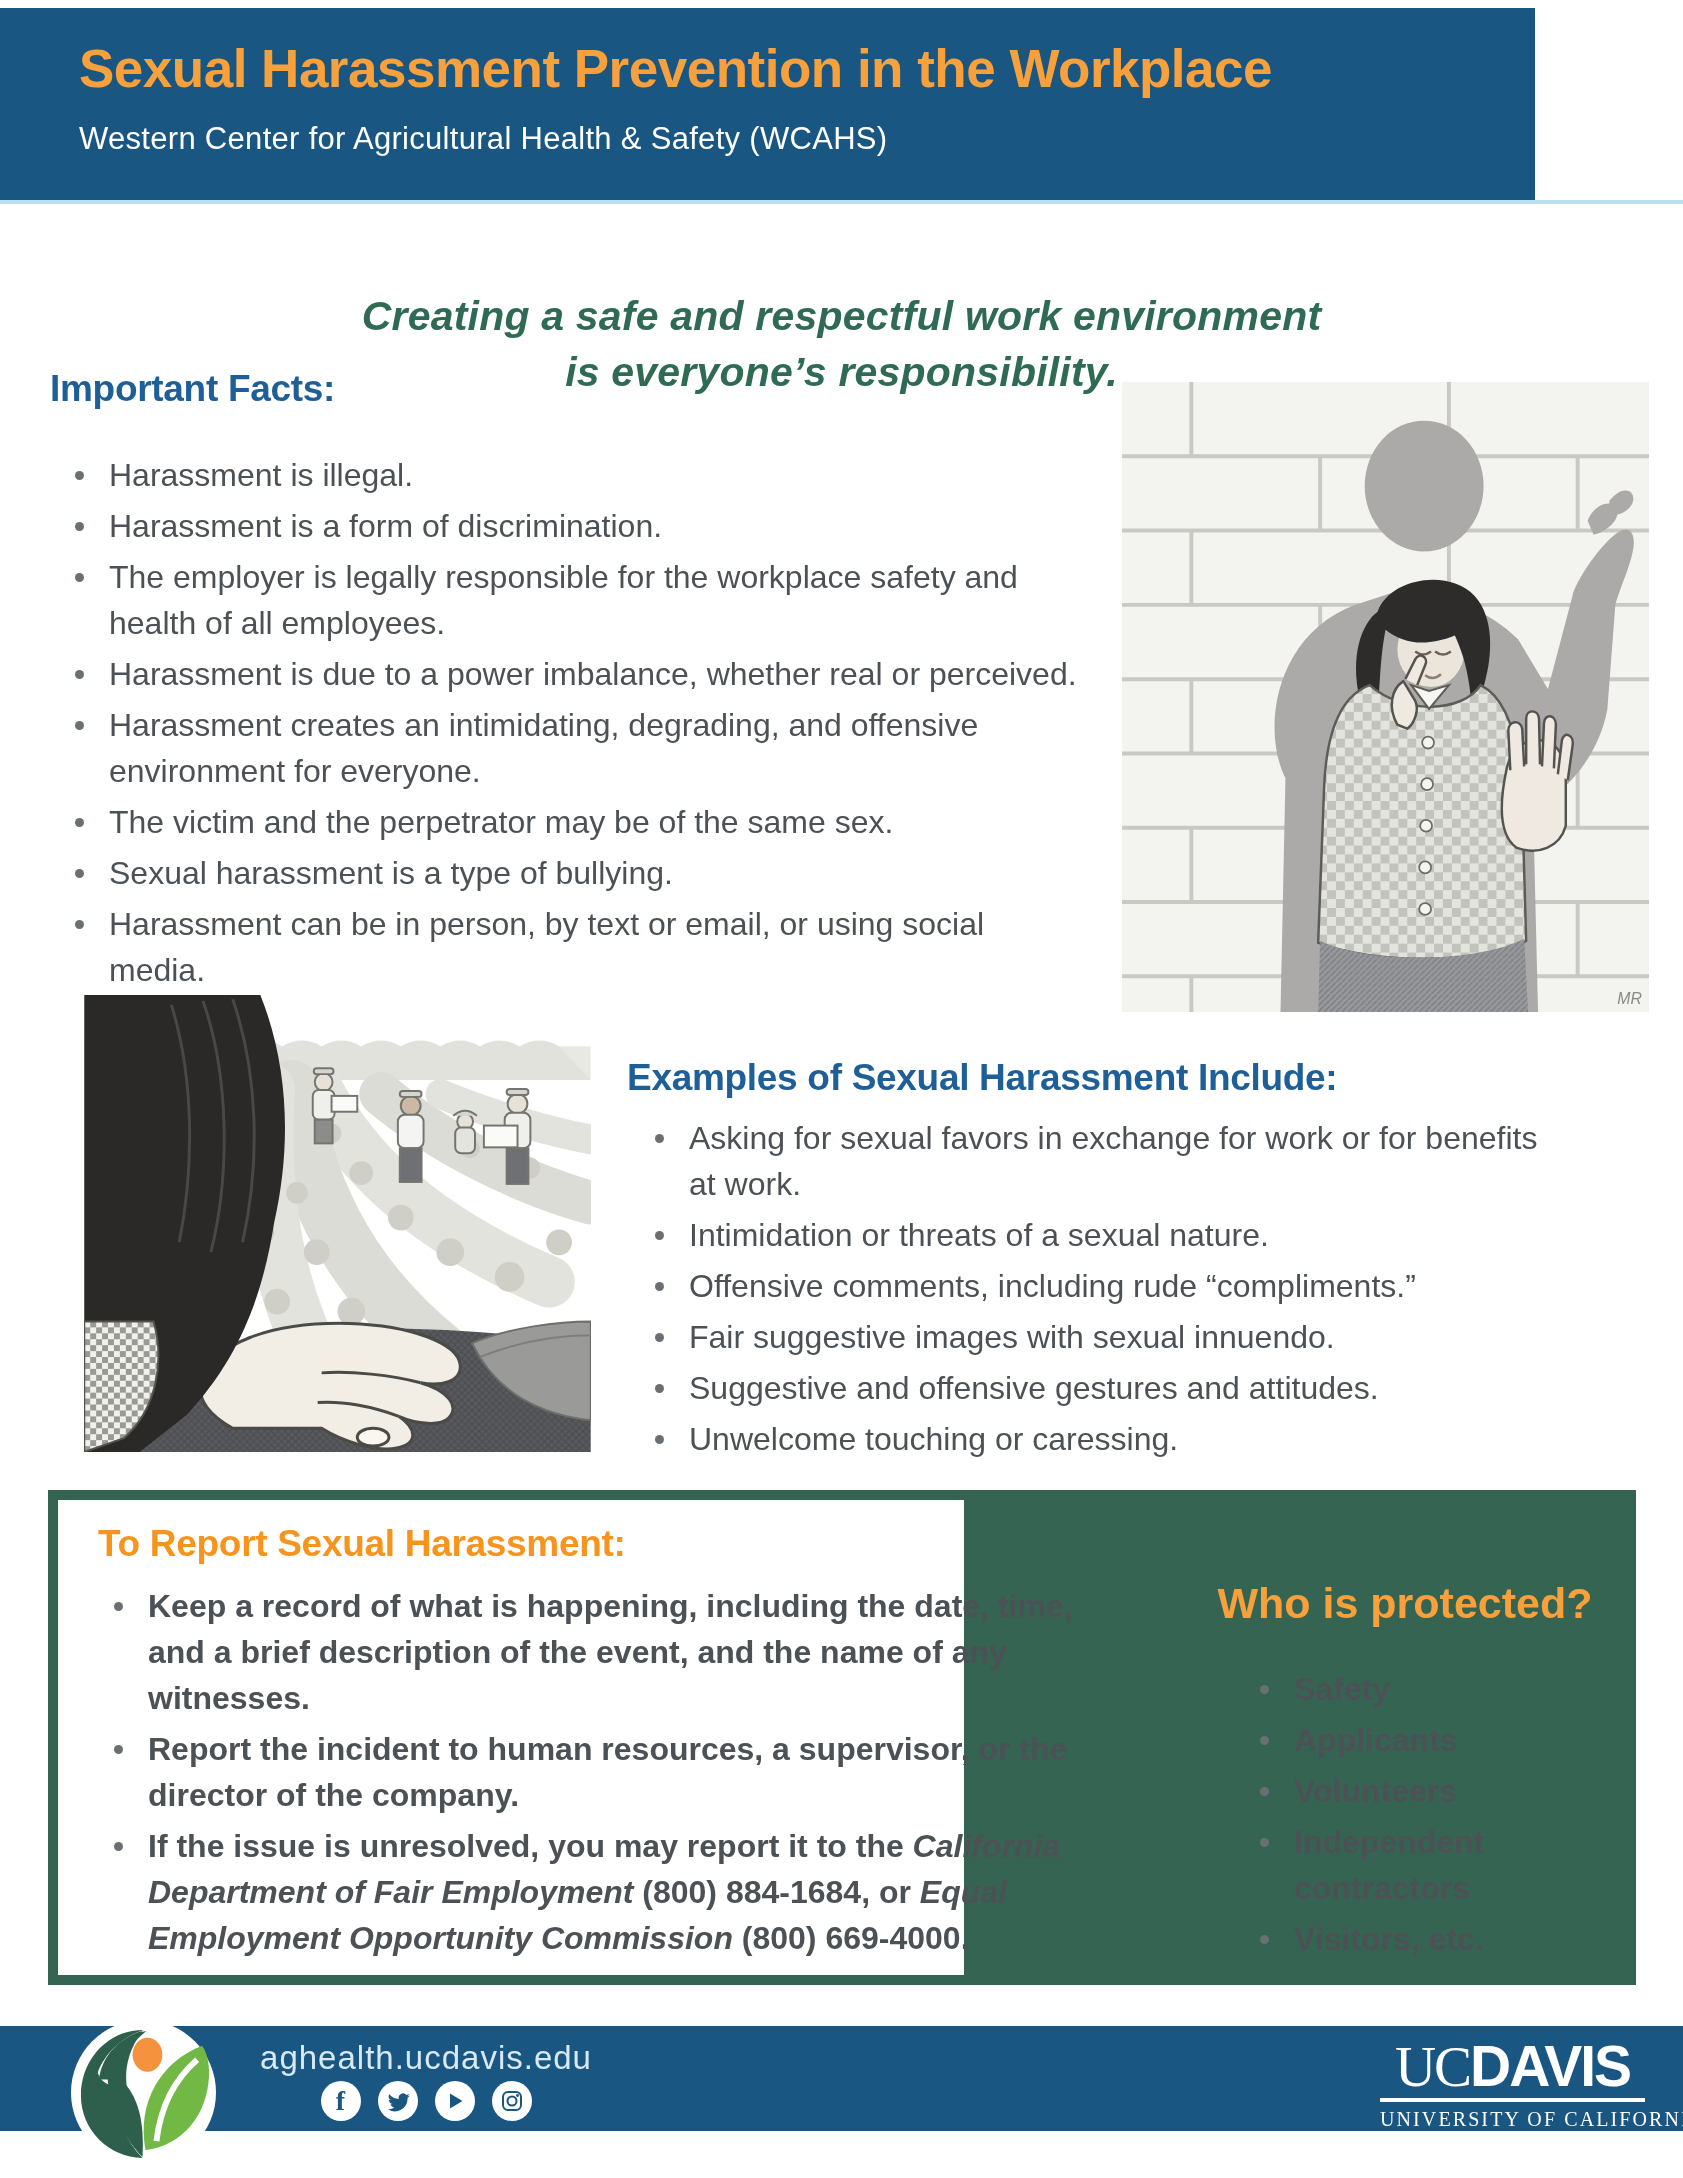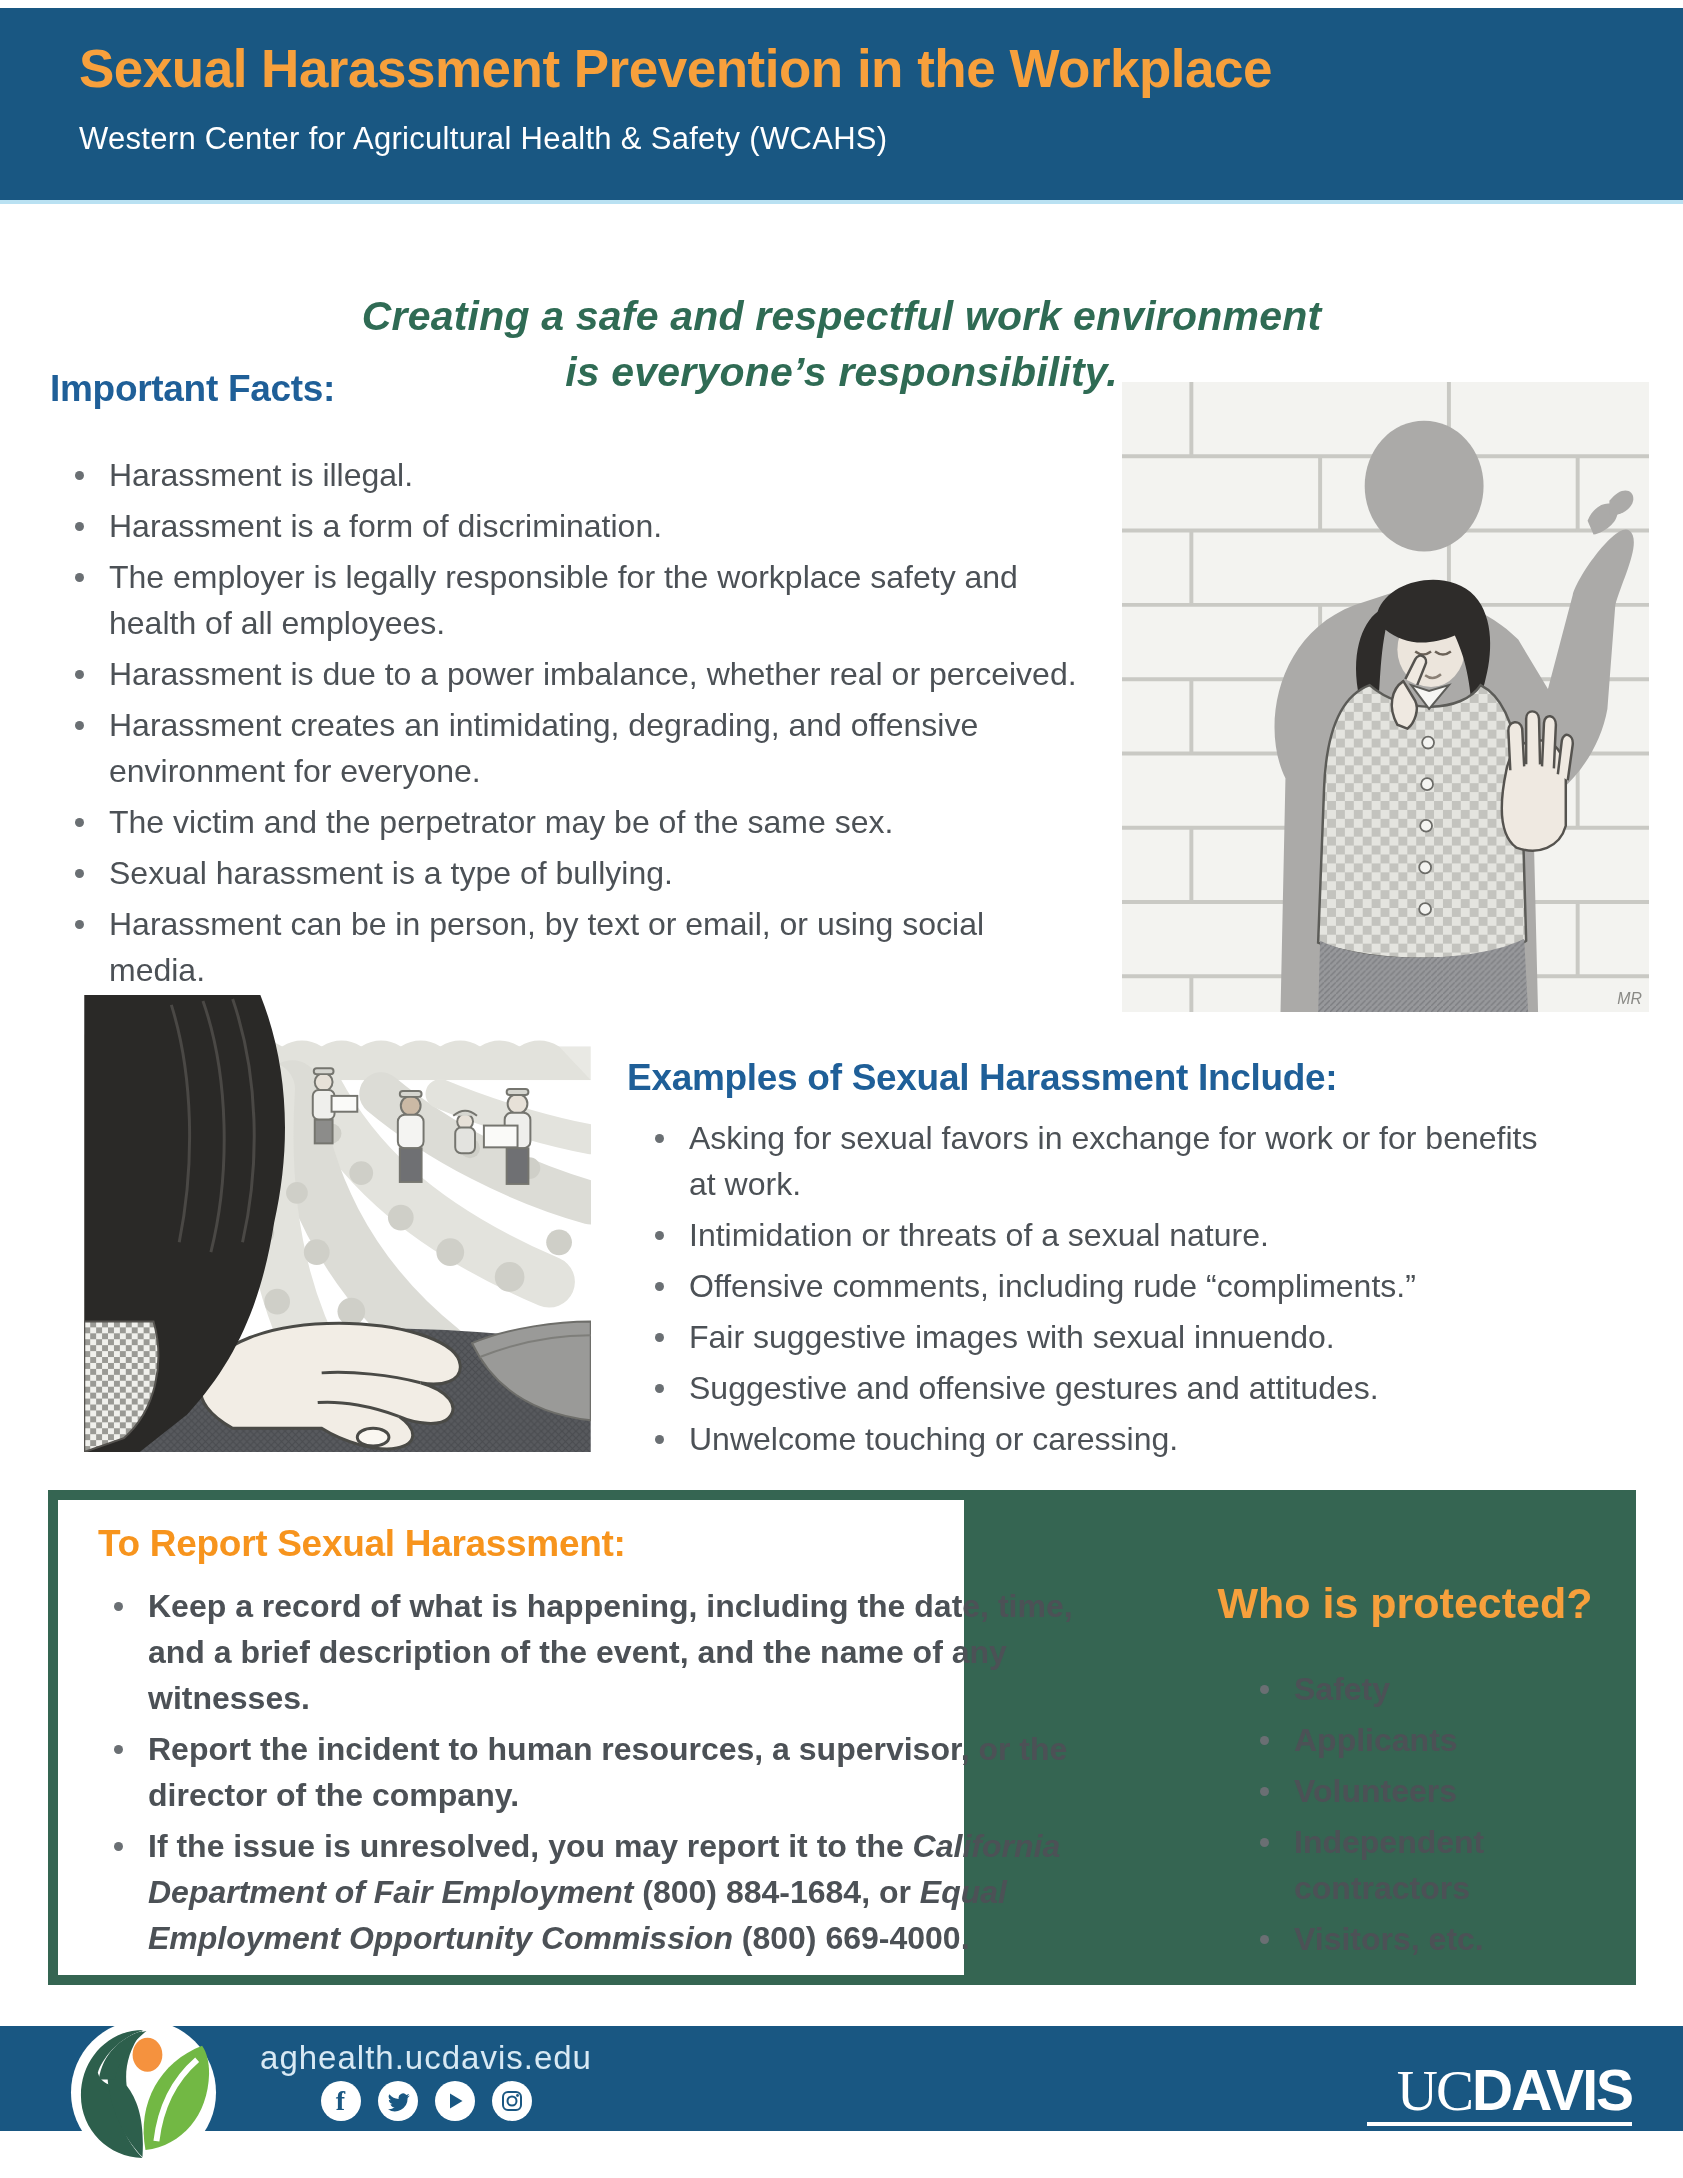--- a/index.html
+++ b/index.html
@@ -5,21 +5,21 @@
   * { margin:0; padding:0; box-sizing:border-box; }
   html,body { background:#ffffff; }
   body { font-family:"Liberation Sans", sans-serif; }
   #page {
     position:relative; width:1683px; height:2178px; background:#ffffff;
     overflow:hidden; margin:0 auto;
   }
 
   
   .header {
-    position:absolute; left:0; top:8px; width:1683px; height:192px;
+    position:absolute; left:0; top:8px; width:1535px; height:192px;
     background:#195782; padding:30px 0 0 79px;
   }
   .header h1 {
     color:#f7a03c; font-size:53px; font-weight:bold; letter-spacing:-0.5px;
   }
   .header .sub {
     margin-top:22px; color:#ffffff; font-size:31px; font-weight:500; letter-spacing:0.3px;
   }
   .header-divider {
     position:absolute; left:0; top:200px; width:1683px; height:4px; background:#b9e1f2;
@@ -96,21 +96,21 @@
     display:flex; justify-content:center; gap:17px;
   }
   .social-circle {
     width:40px; height:40px; border-radius:50%; background:#ffffff;
     display:flex; align-items:center; justify-content:center;
   }
   .social-circle svg { display:block; }
   .fb-f { color:#195782; font-size:28px; font-weight:bold; font-family:"Liberation Serif",serif; line-height:1;}
 
   .ucdavis {
-    position:absolute; right:51px; top:2039px; text-align:right; color:#ffffff; width:265px;margin-top:24px;
+    position:absolute; right:38px; top:2039px; text-align:center; color:#ffffff; width:265px;
   }
   .ucdavis .mark { font-size:57px; line-height:55px; white-space:nowrap; }
   .ucdavis .uc { font-family:"Liberation Serif", serif; font-weight:normal; letter-spacing:-2px;}
   .ucdavis .davis { font-weight:bold; letter-spacing:-2px; }
   .ucdavis .rule { height:4px; background:#ffffff; margin-top:4px; }
   .ucdavis .univ {
     margin-top:6px; font-family:"Liberation Serif", serif; font-size:20px;
     letter-spacing:2.1px; white-space:nowrap;
   }
 </style>

